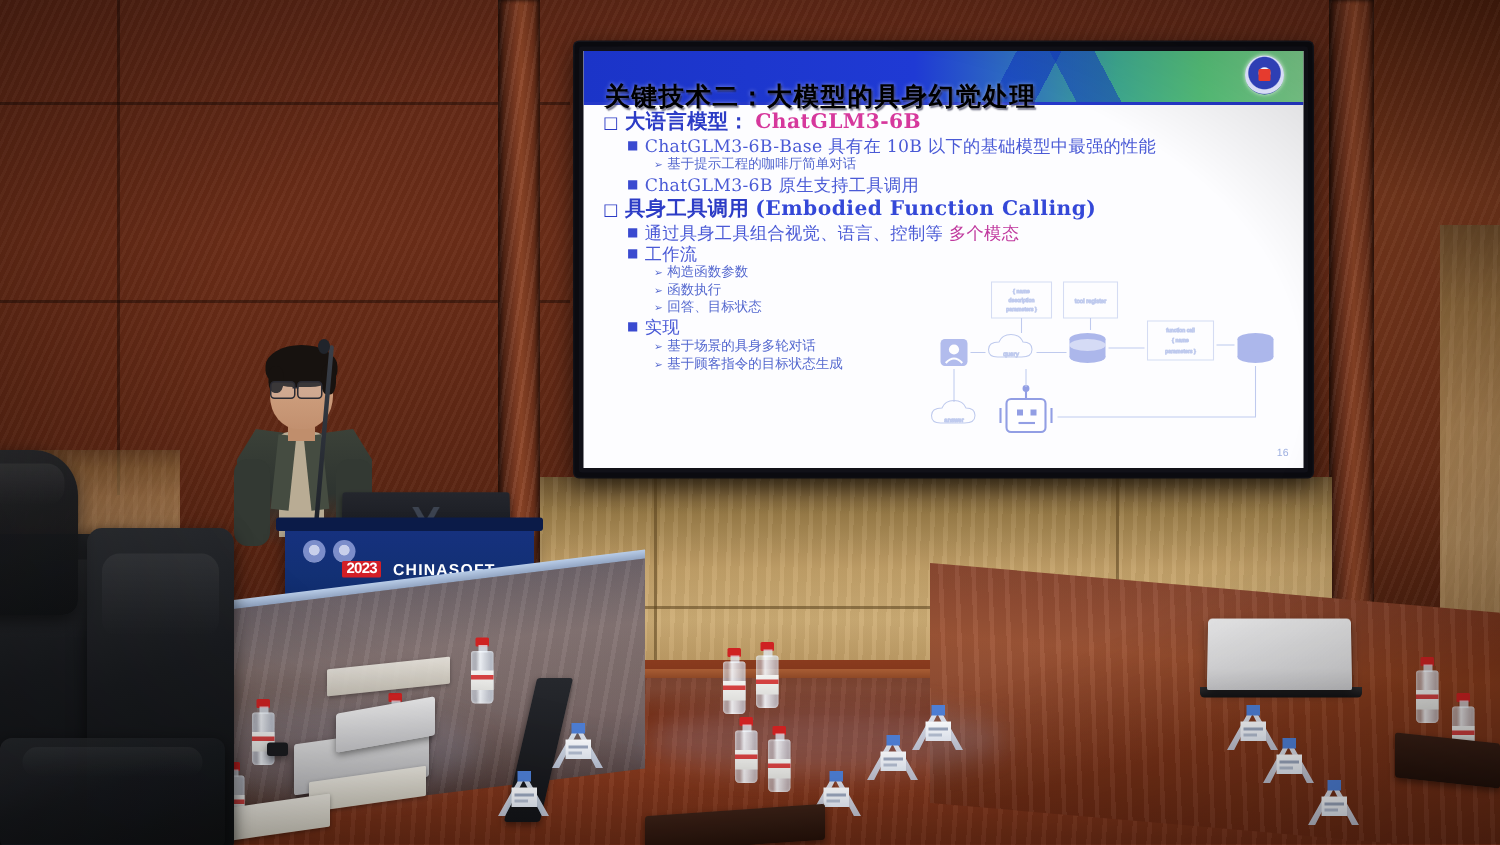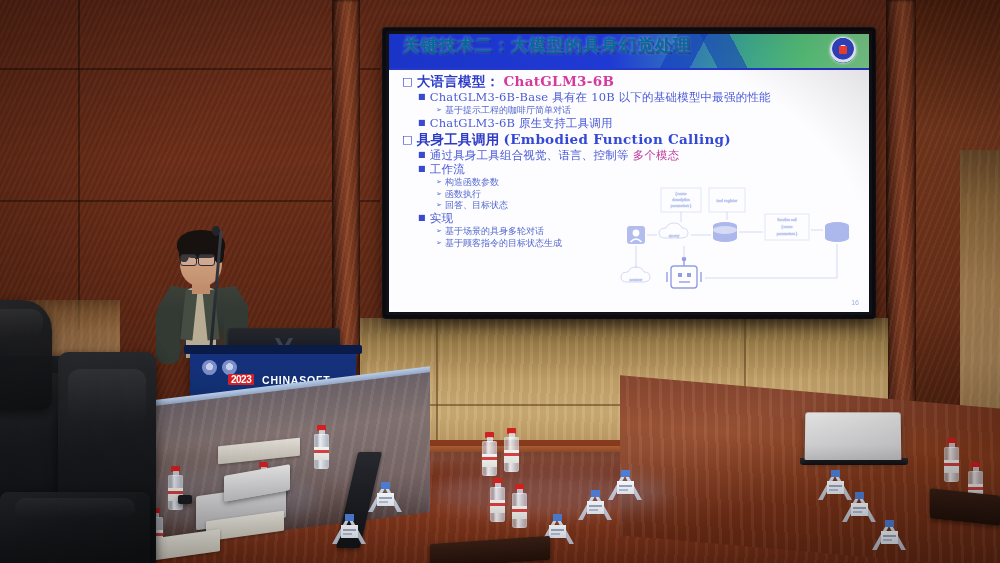--- a/index.html
+++ b/index.html
@@ -53,22 +53,22 @@
     position:absolute;left:0;top:0;width:100%;height:34px;
     background:linear-gradient(90deg,#1b34c8 0%,#1f3ad4 46%,#2f6fbf 60%,#3ea88f 74%,#57c27a 86%,#7fd08e 100%);
   }
   #slide-title-bar:after{
     content:"";position:absolute;left:0;top:0;width:100%;height:100%;
     background:
       linear-gradient(118deg, transparent 58%, rgba(20,60,190,.65) 58%, rgba(20,60,190,.65) 64%, transparent 64%),
       linear-gradient(62deg, transparent 66%, rgba(20,60,190,.55) 66%, rgba(20,60,190,.55) 72%, transparent 72%);
   }
   #slide-title{
-    position:absolute;left:14px;top:0;z-index:3;
-    color:#0369a1;font-size:17px;font-weight:bold;letter-spacing:1px;
+    position:absolute;left:14px;top:19px;z-index:3;
+    color:#000000;font-size:17px;font-weight:bold;letter-spacing:1px;
     font-family:"DejaVu Sans","Liberation Sans",sans-serif;
     text-shadow:0 0 3px rgba(255,255,255,.5),1px 1px 1px rgba(0,0,40,.6);
   }
   #slide-logo{
     position:absolute;right:13px;top:3px;width:26px;height:26px;border-radius:50%;
     background:radial-gradient(circle at 50% 45%, #f2f4ff 0 18%, #2e3fb4 22% 54%, #d8dcf5 58% 70%, #2535a8 74% 100%);
     box-shadow:0 0 3px rgba(255,255,255,.8);z-index:3;
   }
   #slide-logo:after{
     content:"";position:absolute;left:50%;top:50%;transform:translate(-50%,-50%);

